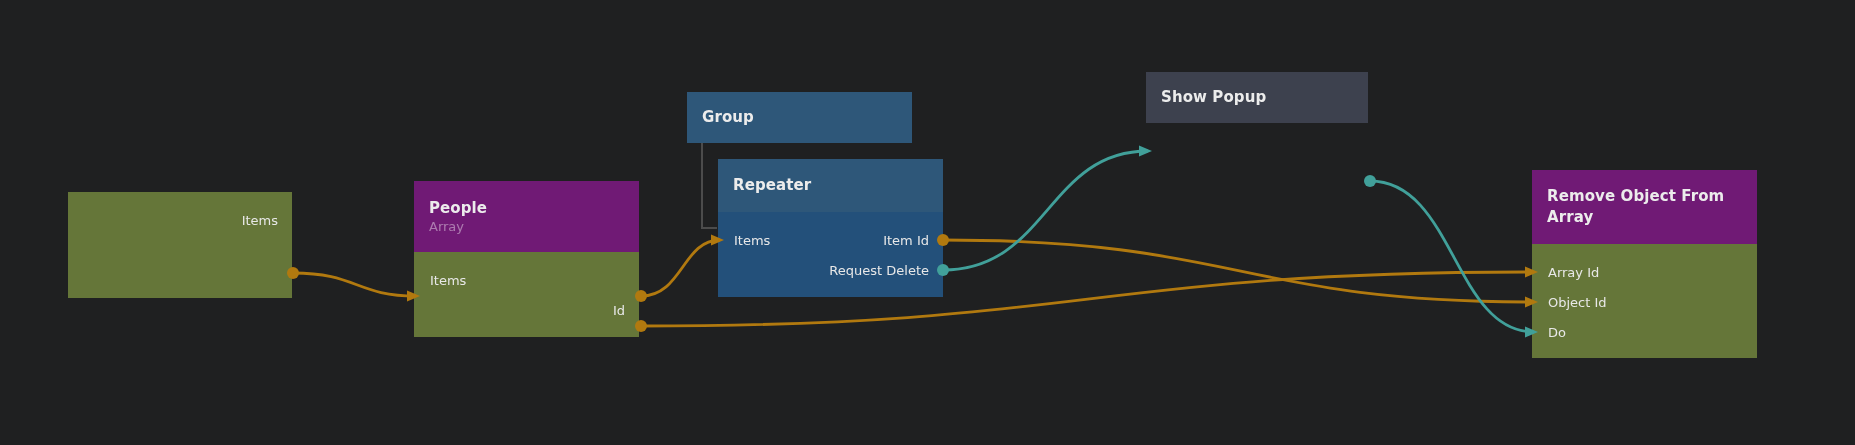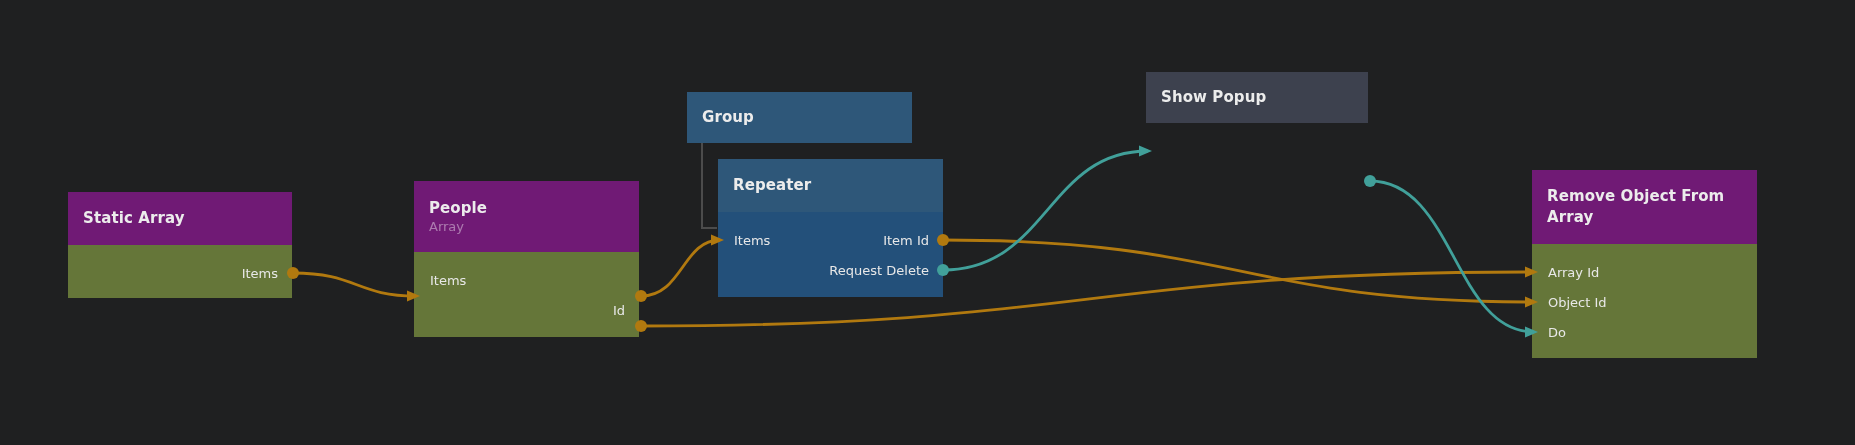--- a/index.html
+++ b/index.html
@@ -28,23 +28,20 @@
   .dark .hdr{background:#3d414e;}
   .dark .body{background:#363a46;}
   #wires{position:absolute;left:0;top:0;pointer-events:none;}
 </style>
 </head>
 <body>
 
 <div class="canvas">
 
   <div class="node green" style="left: 68px; top: 192px; width: 224px; height: 106px;">
-    <div class="hdr" style="height: 53px;">
-      <div class="title">Static Array</div>
-    </div>
     <div class="body">
       <div class="row">
         <span class="pr">Items</span>
       </div>
     </div>
   </div>
 
   <div class="node green" style="left: 414px; top: 181px; width: 225px; height: 156px;">
     <div class="hdr" style="height: 71px;">
       <div class="title">People</div>

